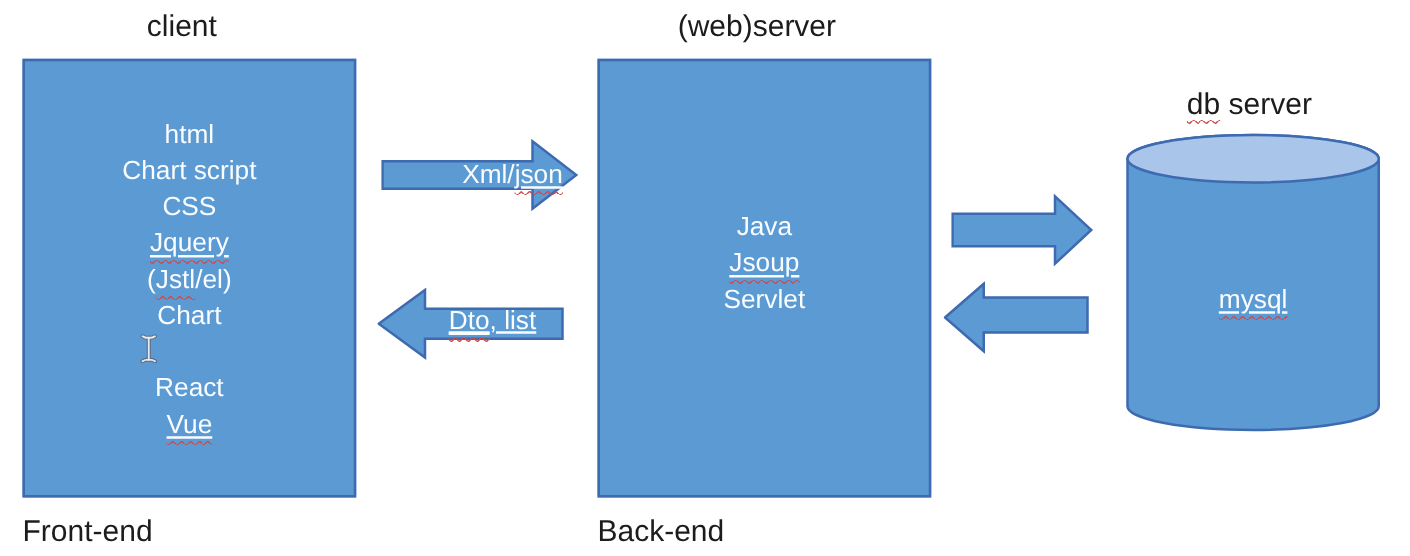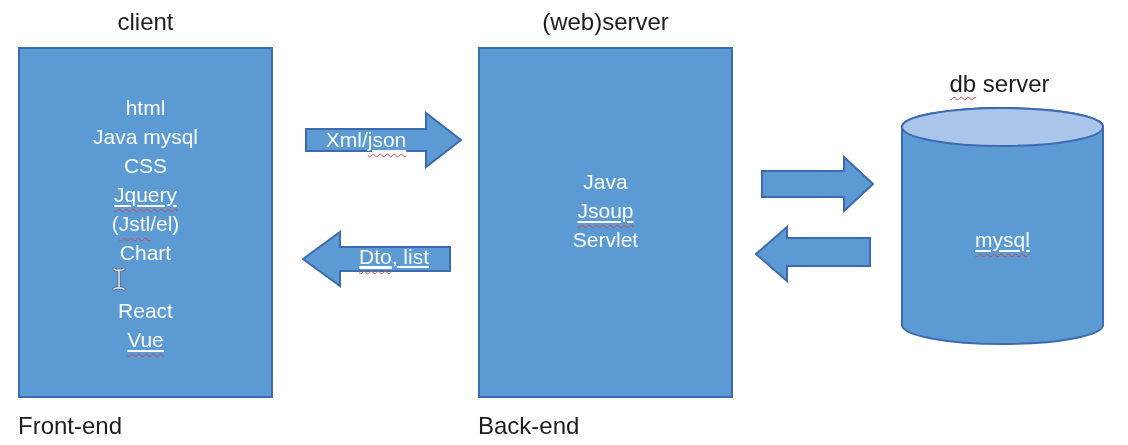--- a/index.html
+++ b/index.html
@@ -35,20 +35,21 @@
     text-align:left;
     white-space:nowrap;
   }
   .frontend-label{left:18px;top:412px;width:255px;}
   .backend-label{left:478px;top:412px;width:255px;}
   .box{
     position:absolute;
     width:251px;height:347px;
     background:var(--box-fill);
     border:2px solid var(--box-border);
+    padding-left:12px;
   }
   .client-box{left:18px;top:47px;}
   .server-box{left:478px;top:47px;}
   .lines{
     position:absolute;
     left:0;right:0;
     text-align:center;
     color:var(--box-text);
     font-size:21px;
     line-height:29px;
@@ -83,21 +84,21 @@
     stroke-width:2;
   }
   .arrow-label{
     position:absolute;
     color:var(--box-text);
     font-size:21px;
     line-height:26px;
     text-align:center;
     white-space:nowrap;
   }
-  .label-xmljson{left:306px;top:127px;width:120px;}
+  .label-xmljson{left:306px;top:127px;width:120px;padding-left:44px;}
   .label-dtolist{left:338px;top:244px;width:112px;text-decoration:underline;}
   .cylinder{position:absolute;left:900px;top:106px;}
   .label-mysql{
     position:absolute;
     left:901px;top:227px;width:203px;
     color:var(--box-text);
     font-size:21px;line-height:26px;
     text-align:center;white-space:nowrap;
   }
   .ibeam{position:absolute;left:92px;top:218px;}
@@ -107,21 +108,21 @@
 
 <div class="canvas">
 
   <div class="title client-title">client</div>
   <div class="title server-title">(web)server</div>
   <div class="title db-title"><span class="sp-w">db</span><span> server</span></div>
 
   <div class="box client-box">
     <div class="lines client-lines">
         <div class="tline"><span>html</span></div>
-        <div class="tline"><span>Java mysql</span></div>
+        <div class="tline"><span>Chart script</span></div>
         <div class="tline"><span>CSS</span></div>
         <div class="tline"><span class="sp-u"><span class="sp-w">Jquery</span></span></div>
         <div class="tline"><span>(</span><span class="sp-w">Jstl</span><span>/el)</span></div>
         <div class="tline"><span>Chart</span></div>
         <div class="tline">&nbsp;</div>
         <div class="tline"><span>React</span></div>
         <div class="tline"><span class="sp-u"><span class="sp-w">Vue</span></span></div>
       </div>
     <svg class="ibeam" width="14" height="24" viewBox="0 0 14 24">
       <path d="M2 2 C4.2 3.8, 9.8 3.8, 12 2 M2 22 C4.2 20.2, 9.8 20.2, 12 22 M7 3 L7 21" fill="none" stroke="#5d6b80" stroke-width="3.2" stroke-linecap="round"></path>

